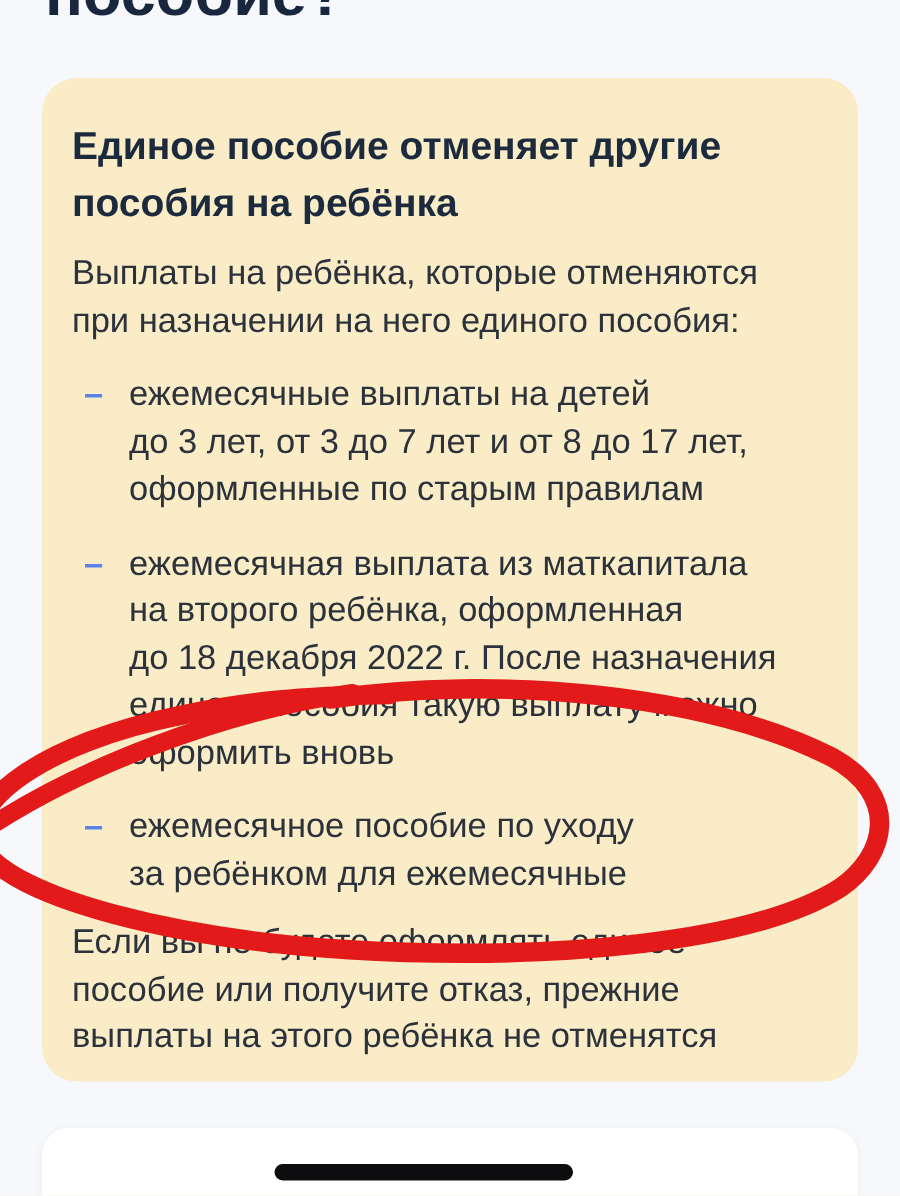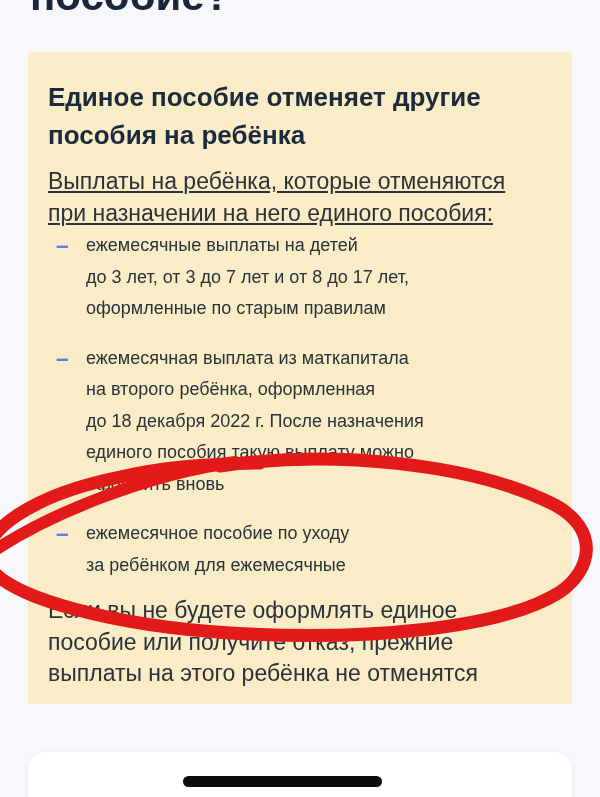--- a/index.html
+++ b/index.html
@@ -25,59 +25,59 @@
     font-weight: 700;
     color: #18273d;
     white-space: nowrap;
   }
   
   .info-card {
     position: absolute;
     left: 28px;
     top: 52px;
     width: 544px;
-    border-radius: 4px;
+    border-radius: 23px;
     background: #f9ecc6;
     padding: 26px 20px 14px 20px;
     color: #2b323b;
   }
   .card-title {
     font-size: 26px;
     line-height: 38px;
     font-weight: 700;
     color: #1c2a3e;
     white-space: pre-line;
     margin-bottom: 12px;
   }
   .body-text {
     font-size: 23px;
     line-height: 31.5px;
     white-space: pre-line;
   }
-  .intro { margin-bottom: 1px; text-decoration: underline; }
+  .intro { margin-bottom: 18px; }
   ul.cancel-list {
     list-style: none;
     margin-bottom: 14px;
   }
   ul.cancel-list li {
     display: flex;
     margin-bottom: 18px;
   }
   ul.cancel-list li:last-child { margin-bottom: 0; }
   .dash {
     flex: none;
     width: 38px;
     padding-left: 8px;
     color: #5a7fe7;
     font-weight: 700;
     font-size: 23px;
     line-height: 31.5px;
   }
   .li-text {
-    font-size: 18px;
+    font-size: 23px;
     line-height: 31.5px;
     white-space: pre-line;
   }
   
   .bottom-sheet {
     position: absolute;
     left: 28px;
     top: 752px;
     width: 544px;
     height: 60px;

